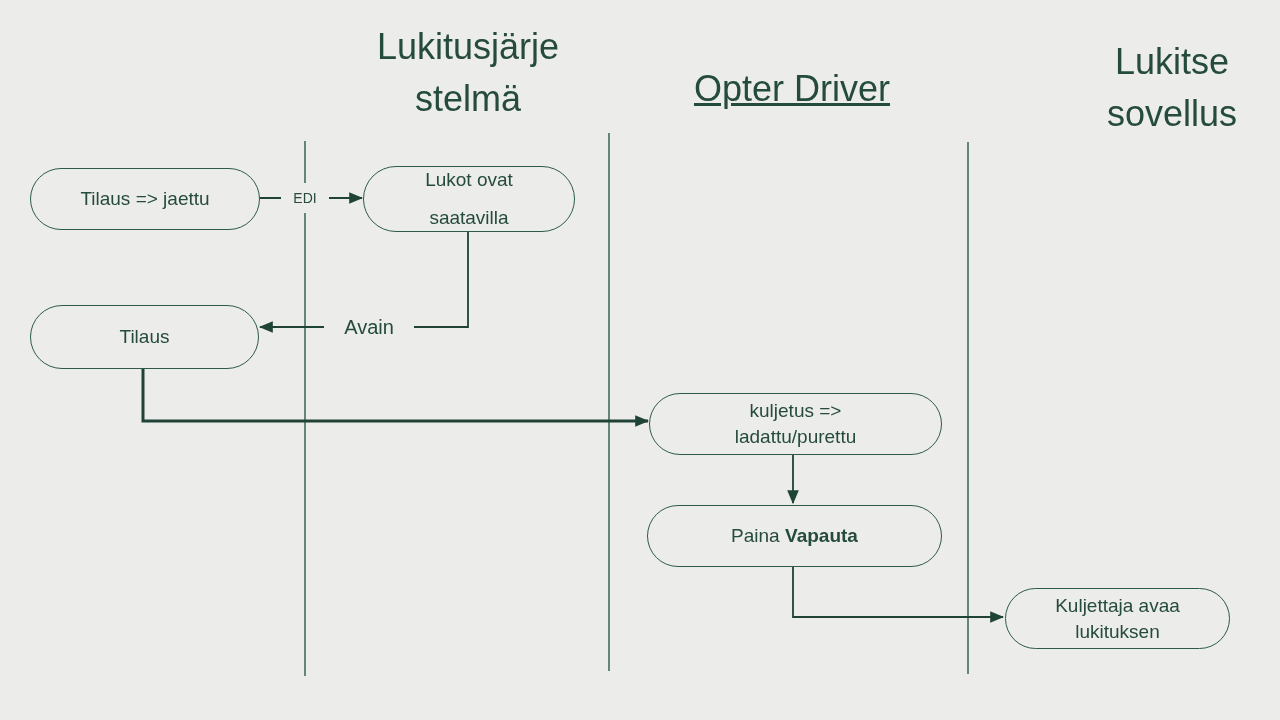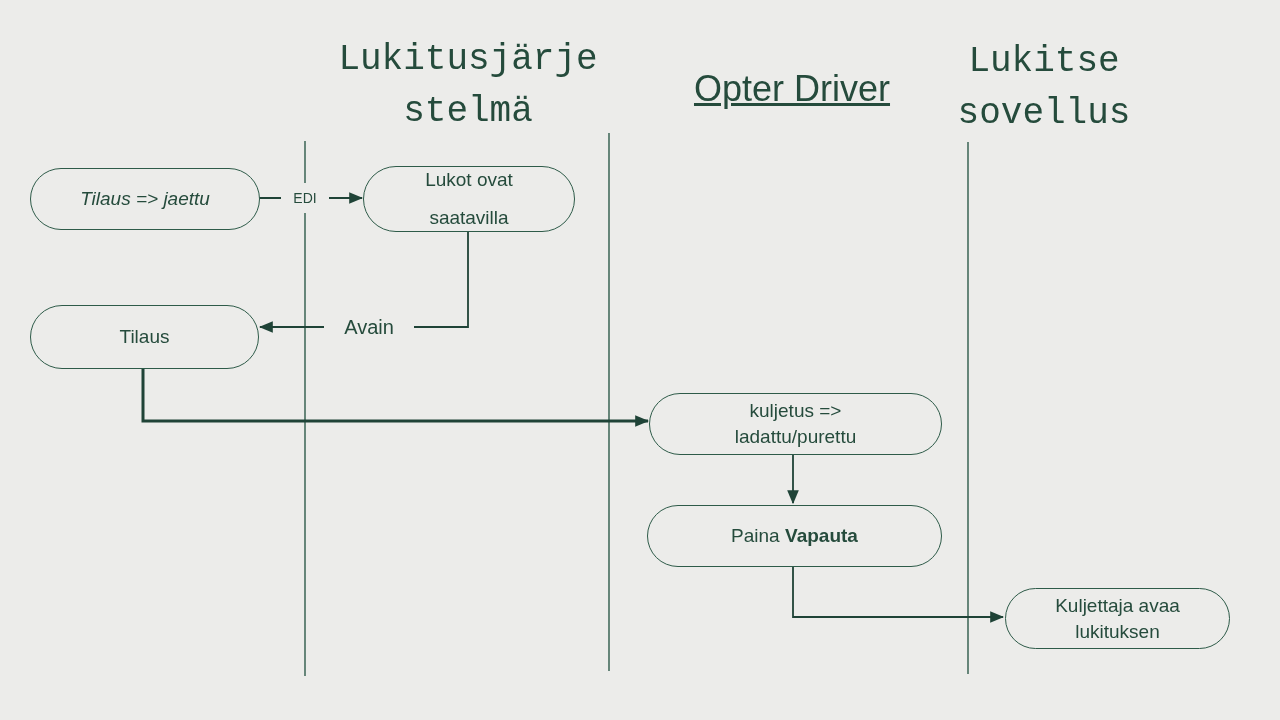--- a/index.html
+++ b/index.html
@@ -41,33 +41,33 @@
     <line x1="609" y1="133" x2="609" y2="671" stroke="#2E5B49" stroke-width="1.4"></line>
     <line x1="968" y1="142" x2="968" y2="674" stroke="#2E5B49" stroke-width="1.4"></line>
 
     <path d="M258 198 L362 198" fill="none" stroke="#1F4337" stroke-width="1.8" marker-end="url(#arrow)"></path>
     <path d="M468 230 L468 327 L260 327" fill="none" stroke="#1F4337" stroke-width="1.8" marker-end="url(#arrow)"></path>
     <path d="M143 357 L143 421 L648 421" fill="none" stroke="#1F4337" stroke-width="3" marker-end="url(#arrow)"></path>
     <path d="M793 453 L793 503" fill="none" stroke="#1F4337" stroke-width="1.8" marker-end="url(#arrow)"></path>
     <path d="M793 565 L793 617 L1003 617" fill="none" stroke="#1F4337" stroke-width="1.8" marker-end="url(#arrow)"></path>
   </svg>
 
-  <div class="lane-title" style="left:468px;top:34px;font-family:Liberation Mono, monospace;">
+  <div class="lane-title" style="left:468px;top:21px;">
     <div>Lukitusjärje</div>
     <div>stelmä</div>
   </div>
   <div class="lane-title" style="left:792px;top:63px;text-decoration:underline;">
     <div>Opter Driver</div>
   </div>
-  <div class="lane-title" style="left:1044px;top:36px;font-family:Liberation Mono, monospace;">
+  <div class="lane-title" style="left:1172px;top:36px;">
     <div>Lukitse</div>
     <div>sovellus</div>
   </div>
 
-  <div class="node" style="left:30px;top:168px;width:228px;height:60px;font-style:italic;">
+  <div class="node" style="left:30px;top:168px;width:228px;height:60px;">
     <div>Tilaus =&gt; jaettu</div>
   </div>
 
   <div class="node" style="left:363px;top:166px;width:210px;height:64px;justify-content:space-between;">
     <div>Lukot ovat</div>
     <div>saatavilla</div>
   </div>
 
   <div class="node" style="left:30px;top:305px;width:227px;height:62px;">
     <div>Tilaus</div>

